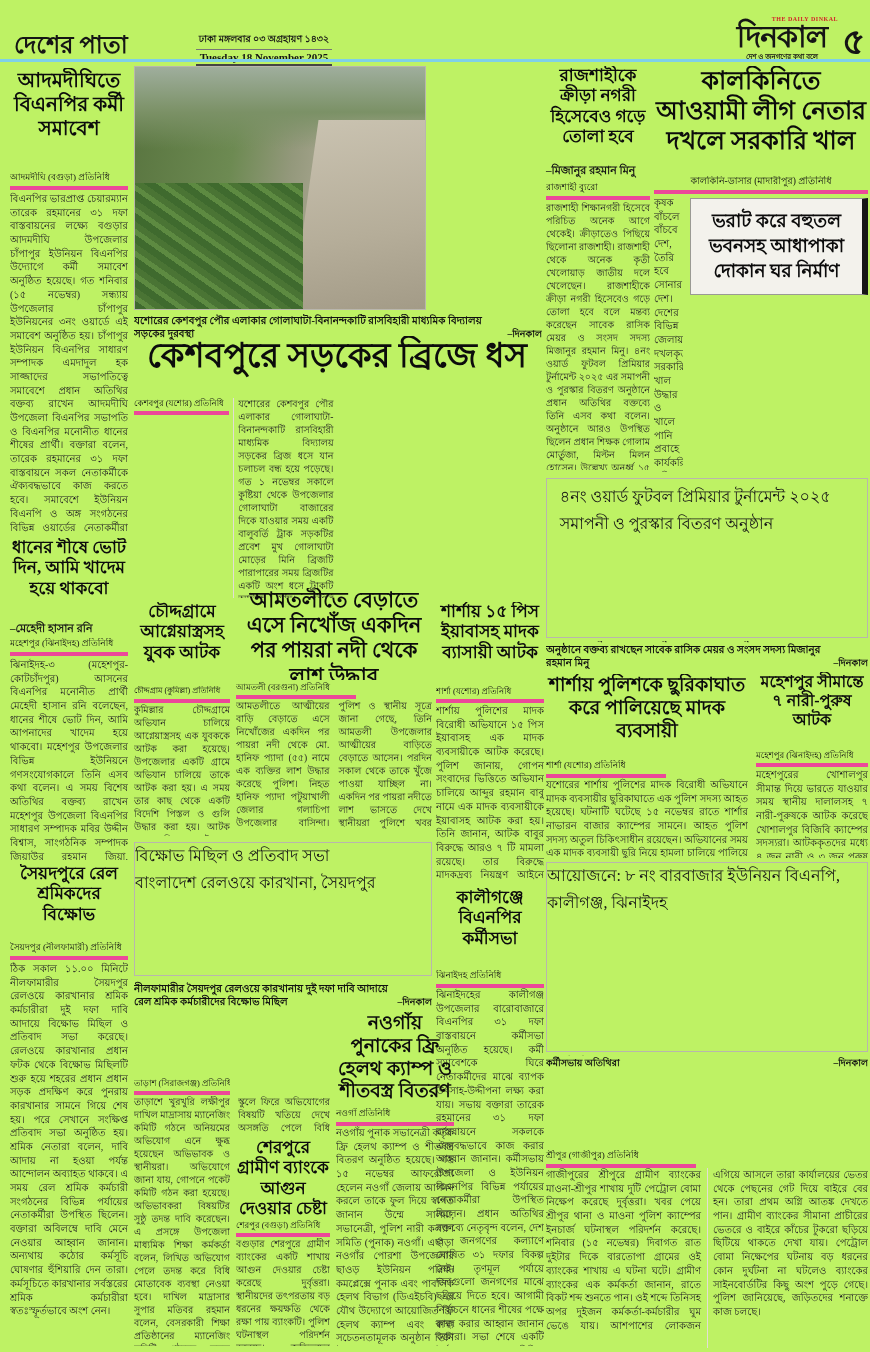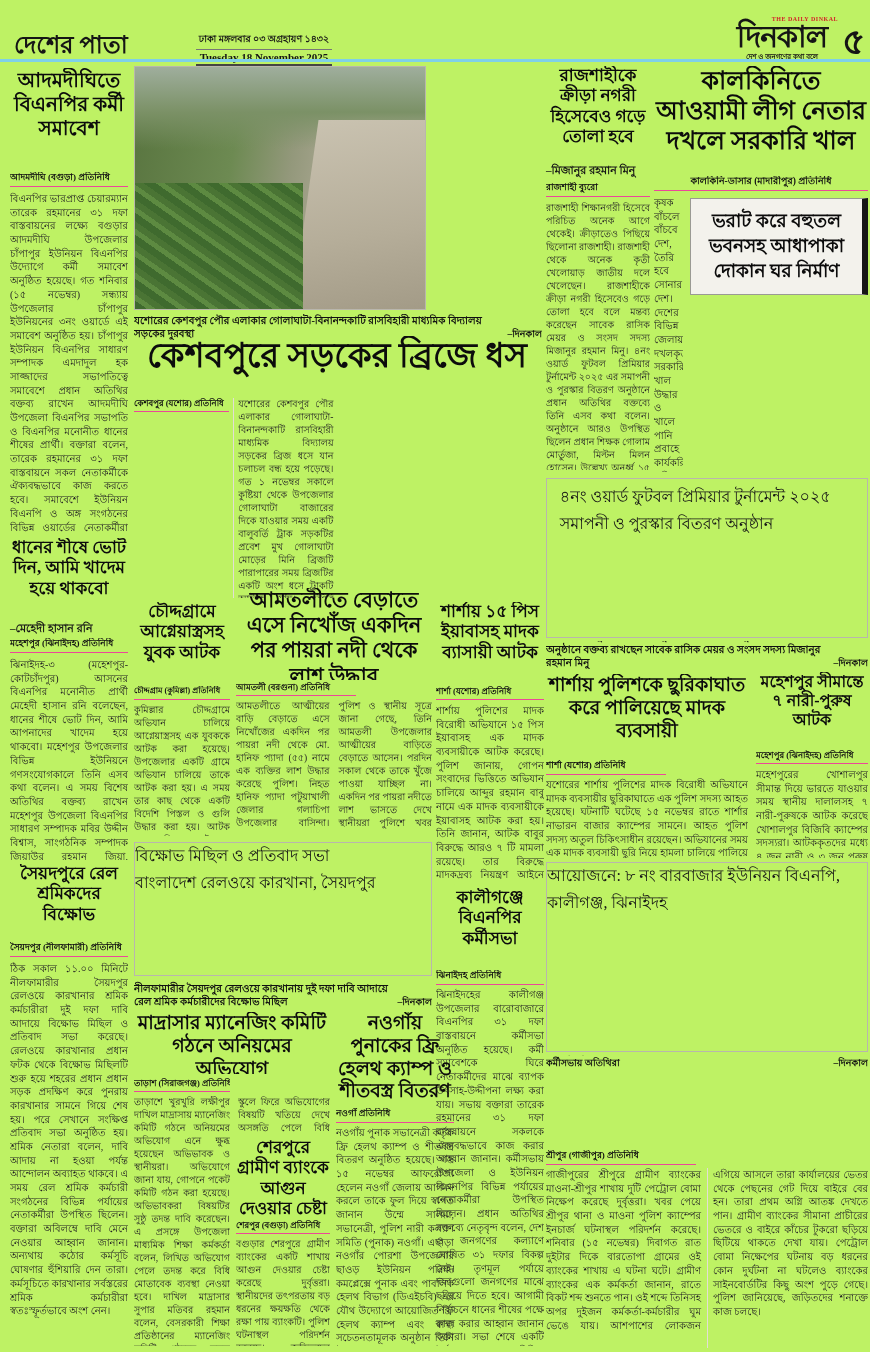--- a/index.html
+++ b/index.html
@@ -1,20 +1,20 @@
 <!DOCTYPE html>
 <html lang="bn"><head>
 <meta charset="utf-8">
 <style>
   html,body{margin:0;padding:0;background:#e8e8e4;}
   .page{position:relative;width:870px;height:1352px;margin:0 auto;background:#bef264;
         font-family:"Liberation Serif","DejaVu Serif",serif;color:#151515;overflow:hidden;}
   .abs{position:absolute;}
   .head{font-weight:700;text-align:center;line-height:1.2;color:#0c0c0c;overflow:hidden;}
-  .byline{font-weight:700;font-size:9.5px;line-height:1.2;border-bottom:1px solid #ec4899;
+  .byline{font-weight:400;font-size:9.5px;line-height:1.2;border-bottom:4px solid #ec4899;
           padding-bottom:3px;color:#111;overflow:hidden;white-space:nowrap;}
   .attr{font-weight:700;text-align:left;font-size:11px;line-height:1.2;}
   .bodytxt{font-size:10px;line-height:1.37;text-align:justify;color:#222;overflow:hidden;}
   .caption{font-size:10.3px;font-weight:600;line-height:1.28;color:#101010;
            display:flex;justify-content:space-between;align-items:flex-end;gap:8px;overflow:hidden;}
   .credit{font-size:9.5px;font-weight:600;white-space:nowrap;}
   .photo{overflow:hidden;border:1px solid #b9b6ad;box-sizing:border-box;}
   
   .section-title{font-size:24px;font-weight:700;}
   .datebox{text-align:center;border-bottom:2px solid #444;}
@@ -167,21 +167,20 @@
     <div class="banner">
       <div class="main">বিক্ষোভ মিছিল ও প্রতিবাদ সভা</div>
       <div class="sub">বাংলাদেশ রেলওয়ে কারখানা, সৈয়দপুর</div>
     </div>
   </div>
   <div class="abs caption" style="left:134px;top:980px;width:298px;height:28px;">
     <span>নীলফামারীর সৈয়দপুর রেলওয়ে কারখানায় দুই দফা দাবি আদায়ে রেল শ্রমিক কর্মচারীদের বিক্ষোভ মিছিল</span>
     <span class="credit">–দিনকাল</span>
   </div>
 
-  <div class="abs head" style="left:134px;top:1012px;width:196px;height:62px;font-size:19px;">মাদ্রাসার ম্যানেজিং কমিটি গঠনে অনিয়মের অভিযোগ</div>
   <div class="abs byline" style="left:134px;top:1078px;width:96px;font-size:8.5px;">তাড়াশ (সিরাজগঞ্জ) প্রতিনিধি</div>
   <div class="abs bodytxt" style="left:134px;top:1096px;width:96px;height:250px;font-size:9.5px;">তাড়াশে খুরখুরি লক্ষীপুর দাখিল মাদ্রাসায় ম্যানেজিং কমিটি গঠনে অনিয়মের অভিযোগ এনে ক্ষুব্ধ হয়েছেন অভিভাবক ও স্থানীয়রা। অভিযোগে জানা যায়, গোপনে পকেট কমিটি গঠন করা হয়েছে। অভিভাবকরা বিষয়টির সুষ্ঠু তদন্ত দাবি করেছেন। এ প্রসঙ্গে উপজেলা মাধ্যমিক শিক্ষা কর্মকর্তা বলেন, লিখিত অভিযোগ পেলে তদন্ত করে বিধি মোতাবেক ব্যবস্থা নেওয়া হবে। দাখিল মাদ্রাসার সুপার মতিবর রহমান বলেন, বেসরকারী শিক্ষা প্রতিষ্ঠানের ম্যানেজিং কমিটি গঠনের সকল নিয়মনীতি মেনেই উক্ত কমিটি গঠন করা হয়েছে বলে দাবি করেন তিনি।</div>
   <div class="abs bodytxt" style="left:238px;top:1096px;width:92px;height:40px;font-size:9.5px;">স্কুলে ফিরে অভিযোগের বিষয়টি খতিয়ে দেখে অসঙ্গতি পেলে বিধি মোতাবেক ব্যবস্থা গ্রহণ করা হবে।</div>
 
   <div class="abs head" style="left:236px;top:1138px;width:94px;height:80px;font-size:17px;">শেরপুরে গ্রামীণ ব্যাংকে আগুন দেওয়ার চেষ্টা</div>
   <div class="abs byline" style="left:236px;top:1220px;width:94px;font-size:8.5px;">শেরপুর (বগুড়া) প্রতিনিধি</div>
   <div class="abs bodytxt" style="left:236px;top:1238px;width:94px;height:108px;font-size:9.5px;">বগুড়ার শেরপুরে গ্রামীণ ব্যাংকের একটি শাখায় আগুন দেওয়ার চেষ্টা করেছে দুর্বৃত্তরা। স্থানীয়দের তৎপরতায় বড় ধরনের ক্ষয়ক্ষতি থেকে রক্ষা পায় ব্যাংকটি। পুলিশ ঘটনাস্থল পরিদর্শন করেছে। জড়িতদের আটকের চেষ্টা চলছে বলে জানিয়েছে পুলিশ। ব্যাংক কর্তৃপক্ষ থানায় লিখিত অভিযোগ দায়ের করেছে।</div>
 
   <div class="abs head" style="left:336px;top:1012px;width:118px;height:94px;font-size:19px;">নওগাঁয় পুনাকের ফ্রি হেলথ ক্যাম্প ও শীতবস্ত্র বিতরণ</div>
   <div class="abs byline" style="left:336px;top:1108px;width:118px;font-size:9px;">নওগাঁ প্রতিনিধি</div>

